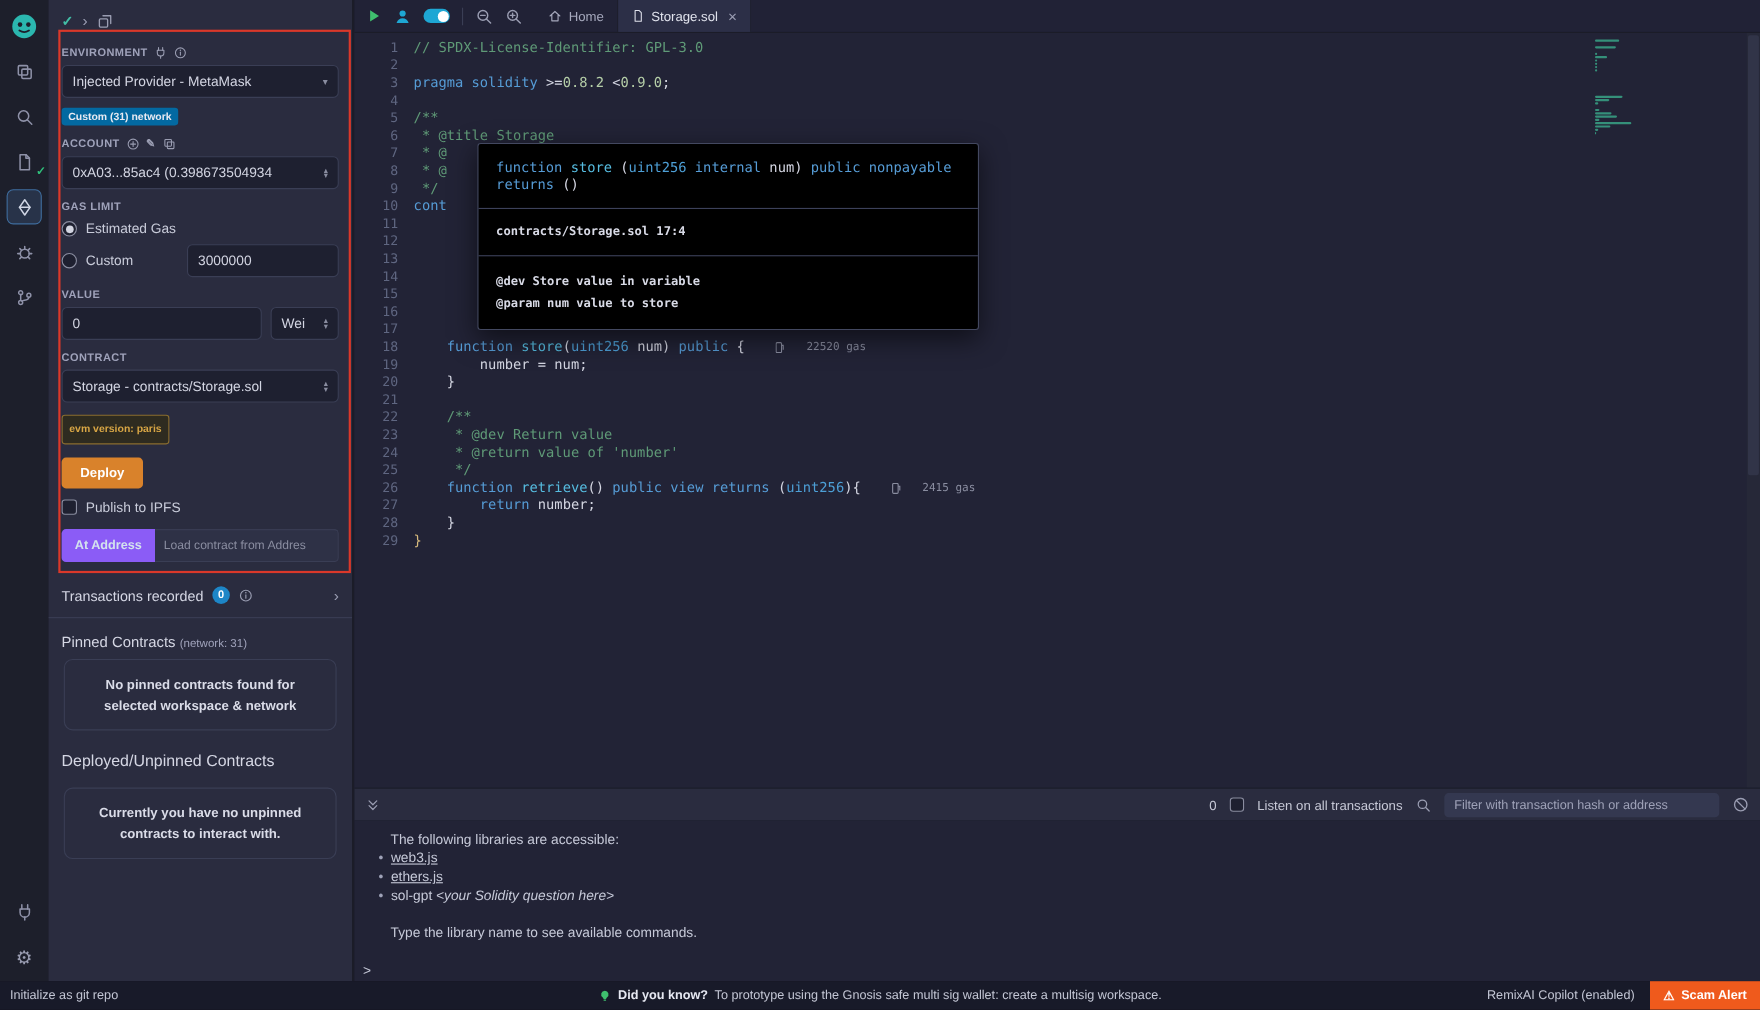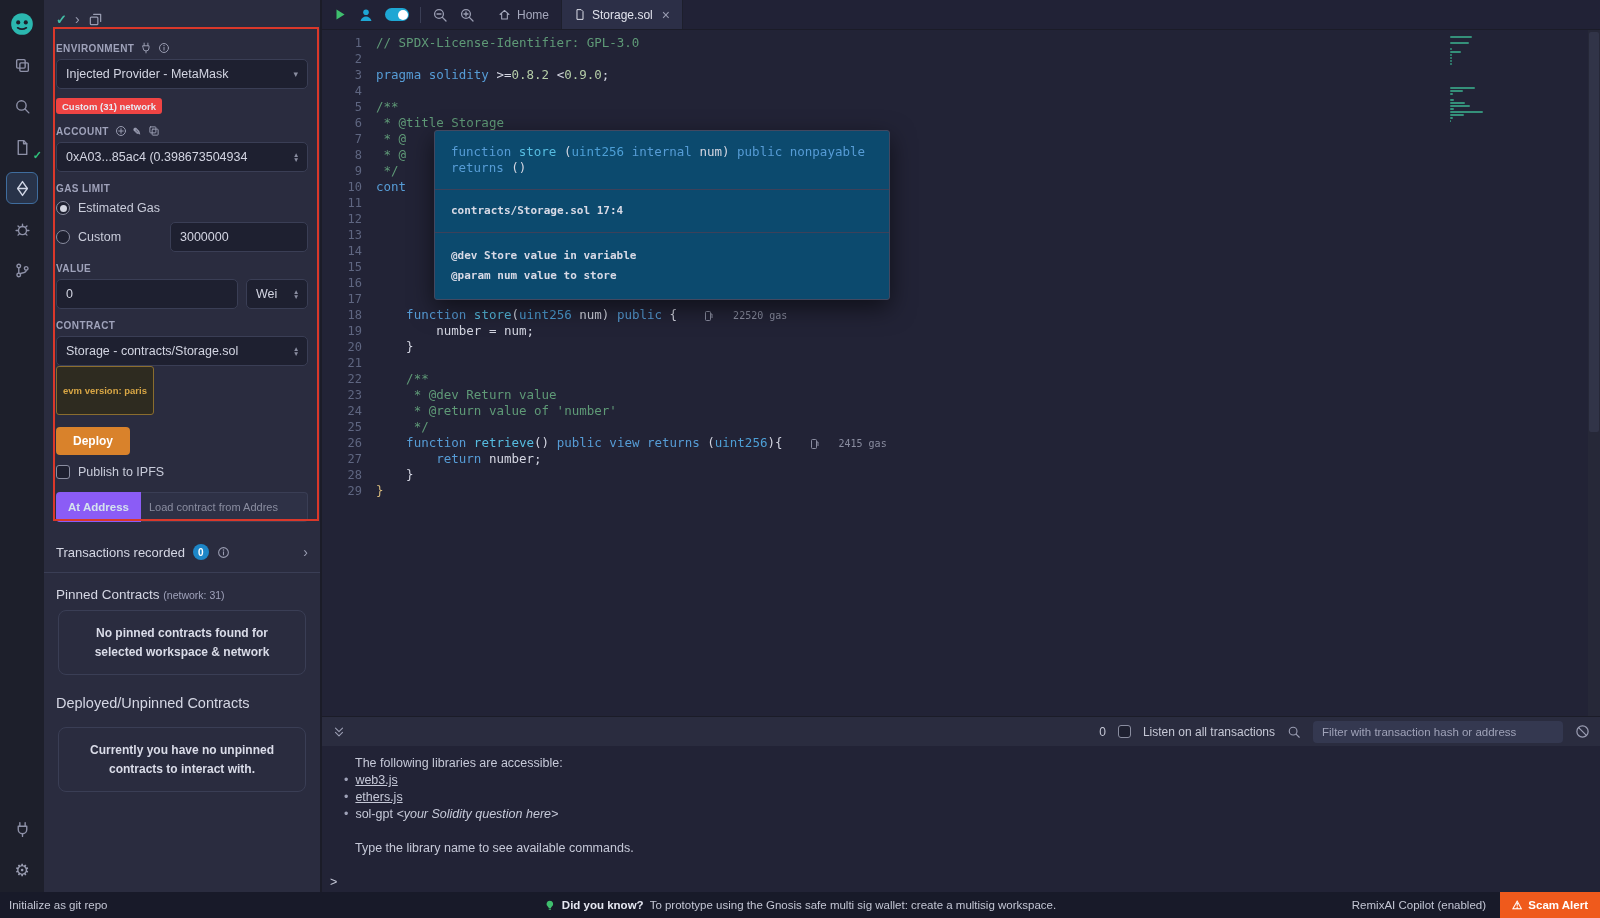--- a/index.html
+++ b/index.html
@@ -29,22 +29,22 @@
   .sp-hicons { display:flex; align-items:center; gap:8px; padding-top:2px; }
   .check-glyph { color:#42bea6; font-size:13px; font-weight:bold; }
   .chev-glyph { color:#9a9db2; font-size:14px; }
   .sp-body { padding:2px 12px 0; }
   .sp-label { font-size:10px; font-weight:bold; color:#9fa2ba; letter-spacing:.4px; margin:11px 0 5px; display:flex; align-items:center; gap:6px; }
   .sp-select, .sp-input { height:30px; background:#1e2030; border:1px solid #3a3e55; border-radius:5px; font-size:12.5px; color:#d3d5e2; }
   .sp-select { display:flex; align-items:center; justify-content:space-between; padding:0 9px; cursor:pointer; }
   .sp-input { padding:0 9px; width:100%; outline:none; font-family:"Liberation Sans",sans-serif; }
   .caret { color:#8a8da0; font-size:9px; line-height:1; }
   .caret2 { display:flex; flex-direction:column; color:#8a8da0; font-size:7.5px; line-height:5px; }
-  .badge-dark { display:inline-block; background:#ef4444; border-radius:3px; padding:2.5px 6px; font-size:9.5px; font-weight:bold; color:#e8eaf2; margin-top:9px; }
-  .badge-amber { display:inline-block; background:#2e2b20; border:1px solid #8a6d2e; border-radius:3px; padding:18px 6px; font-size:9.5px; font-weight:bold; color:#d8a645; margin-top:0; }
+  .badge-dark { display:inline-block; background:#0369a1; border-radius:3px; padding:2.5px 6px; font-size:9.5px; font-weight:bold; color:#e8eaf2; margin-top:9px; }
+  .badge-amber { display:inline-block; background:#2e2b20; border:1px solid #8a6d2e; border-radius:3px; padding:7px 6px; font-size:9.5px; font-weight:bold; color:#d8a645; margin-top:11px; }
   .row { display:flex; align-items:center; gap:8px; }
   .radio-row { display:flex; align-items:center; gap:8px; font-size:12.5px; margin:7px 0; color:#c9ccda; }
   .radio { width:14px; height:14px; border-radius:50%; border:1.5px solid #8a8da0; position:relative; background:#1e2030; flex-shrink:0; cursor:pointer; }
   .radio.sel::after { content:""; position:absolute; inset:2.5px; border-radius:50%; background:#d2d4e0; }
   .cb { width:14px; height:14px; border:1.5px solid #8a8da0; border-radius:3px; background:#1e2030; flex-shrink:0; cursor:pointer; }
   .btn-deploy { background:#d9822b; color:#fff; font-size:12px; font-weight:bold; border:none; border-radius:4px; padding:7px 17px; margin:12px 0 2px; cursor:pointer; font-family:inherit; }
   .ataddr-group { display:flex; margin-top:13px; }
   .btn-ataddr { background:#8b5cf6; color:#d3e2ee; font-size:11.5px; font-weight:bold; border:none; border-radius:4px 0 0 4px; padding:0 12px; height:30px; cursor:pointer; font-family:inherit; }
   .ataddr-input { flex:1; height:30px; background:#2e3146; border:1px solid #3a3e55; border-left:none; border-radius:0 4px 4px 0; color:#d3d5e2; font-size:11px; padding:0 8px; outline:none; font-family:inherit; }
   .ataddr-input::placeholder { color:#8a8da0; }
@@ -75,21 +75,21 @@
   .tk-c { color:#5f9a77; }
   .tk-k { color:#569cd6; }
   .tk-f { color:#56bce0; }
   .tk-t { color:#4d9fd6; }
   .tk-n { color:#b5cea8; }
   .tk-o { color:#d4d6e2; }
   .tk-p { color:#d4d6e2; }
   .tk-g { color:#d7ba7d; }
   .gas { display:inline-flex; align-items:center; gap:20px; margin-left:28px; color:#8a8da0; font-size:10px; vertical-align:middle; }
 
-  .tooltip { position:absolute; left:112px; top:100px; width:456px; background:#0c4a6e; border:1px solid #434860; border-radius:3px; box-shadow:0 8px 24px rgba(0,0,0,.55); z-index:20; }
+  .tooltip { position:absolute; left:112px; top:100px; width:456px; background:#000000; border:1px solid #434860; border-radius:3px; box-shadow:0 8px 24px rgba(0,0,0,.55); z-index:20; }
   .tt-row { padding:13px 16px; border-bottom:1px solid #3c415a; font-family:"DejaVu Sans Mono",monospace; }
   .tt-row:last-child { border-bottom:none; }
   .tt-sig { font-size:12.5px; }
   .tt-loc, .tt-cost { font-size:11px; font-weight:bold; color:#d8dae6; }
   .tt-doc { font-size:11px; font-weight:bold; color:#d8dae6; }
   .tt-doc div { line-height:1.8; }
 
   .minimap { position:absolute; right:88px; top:6px; width:62px; z-index:5; }
   .mml { height:2px; margin-bottom:1px; background:#35907a; border-radius:1px; }
   .scrolltrack { position:absolute; right:0; top:0; bottom:0; width:12px; background:#262838; }

